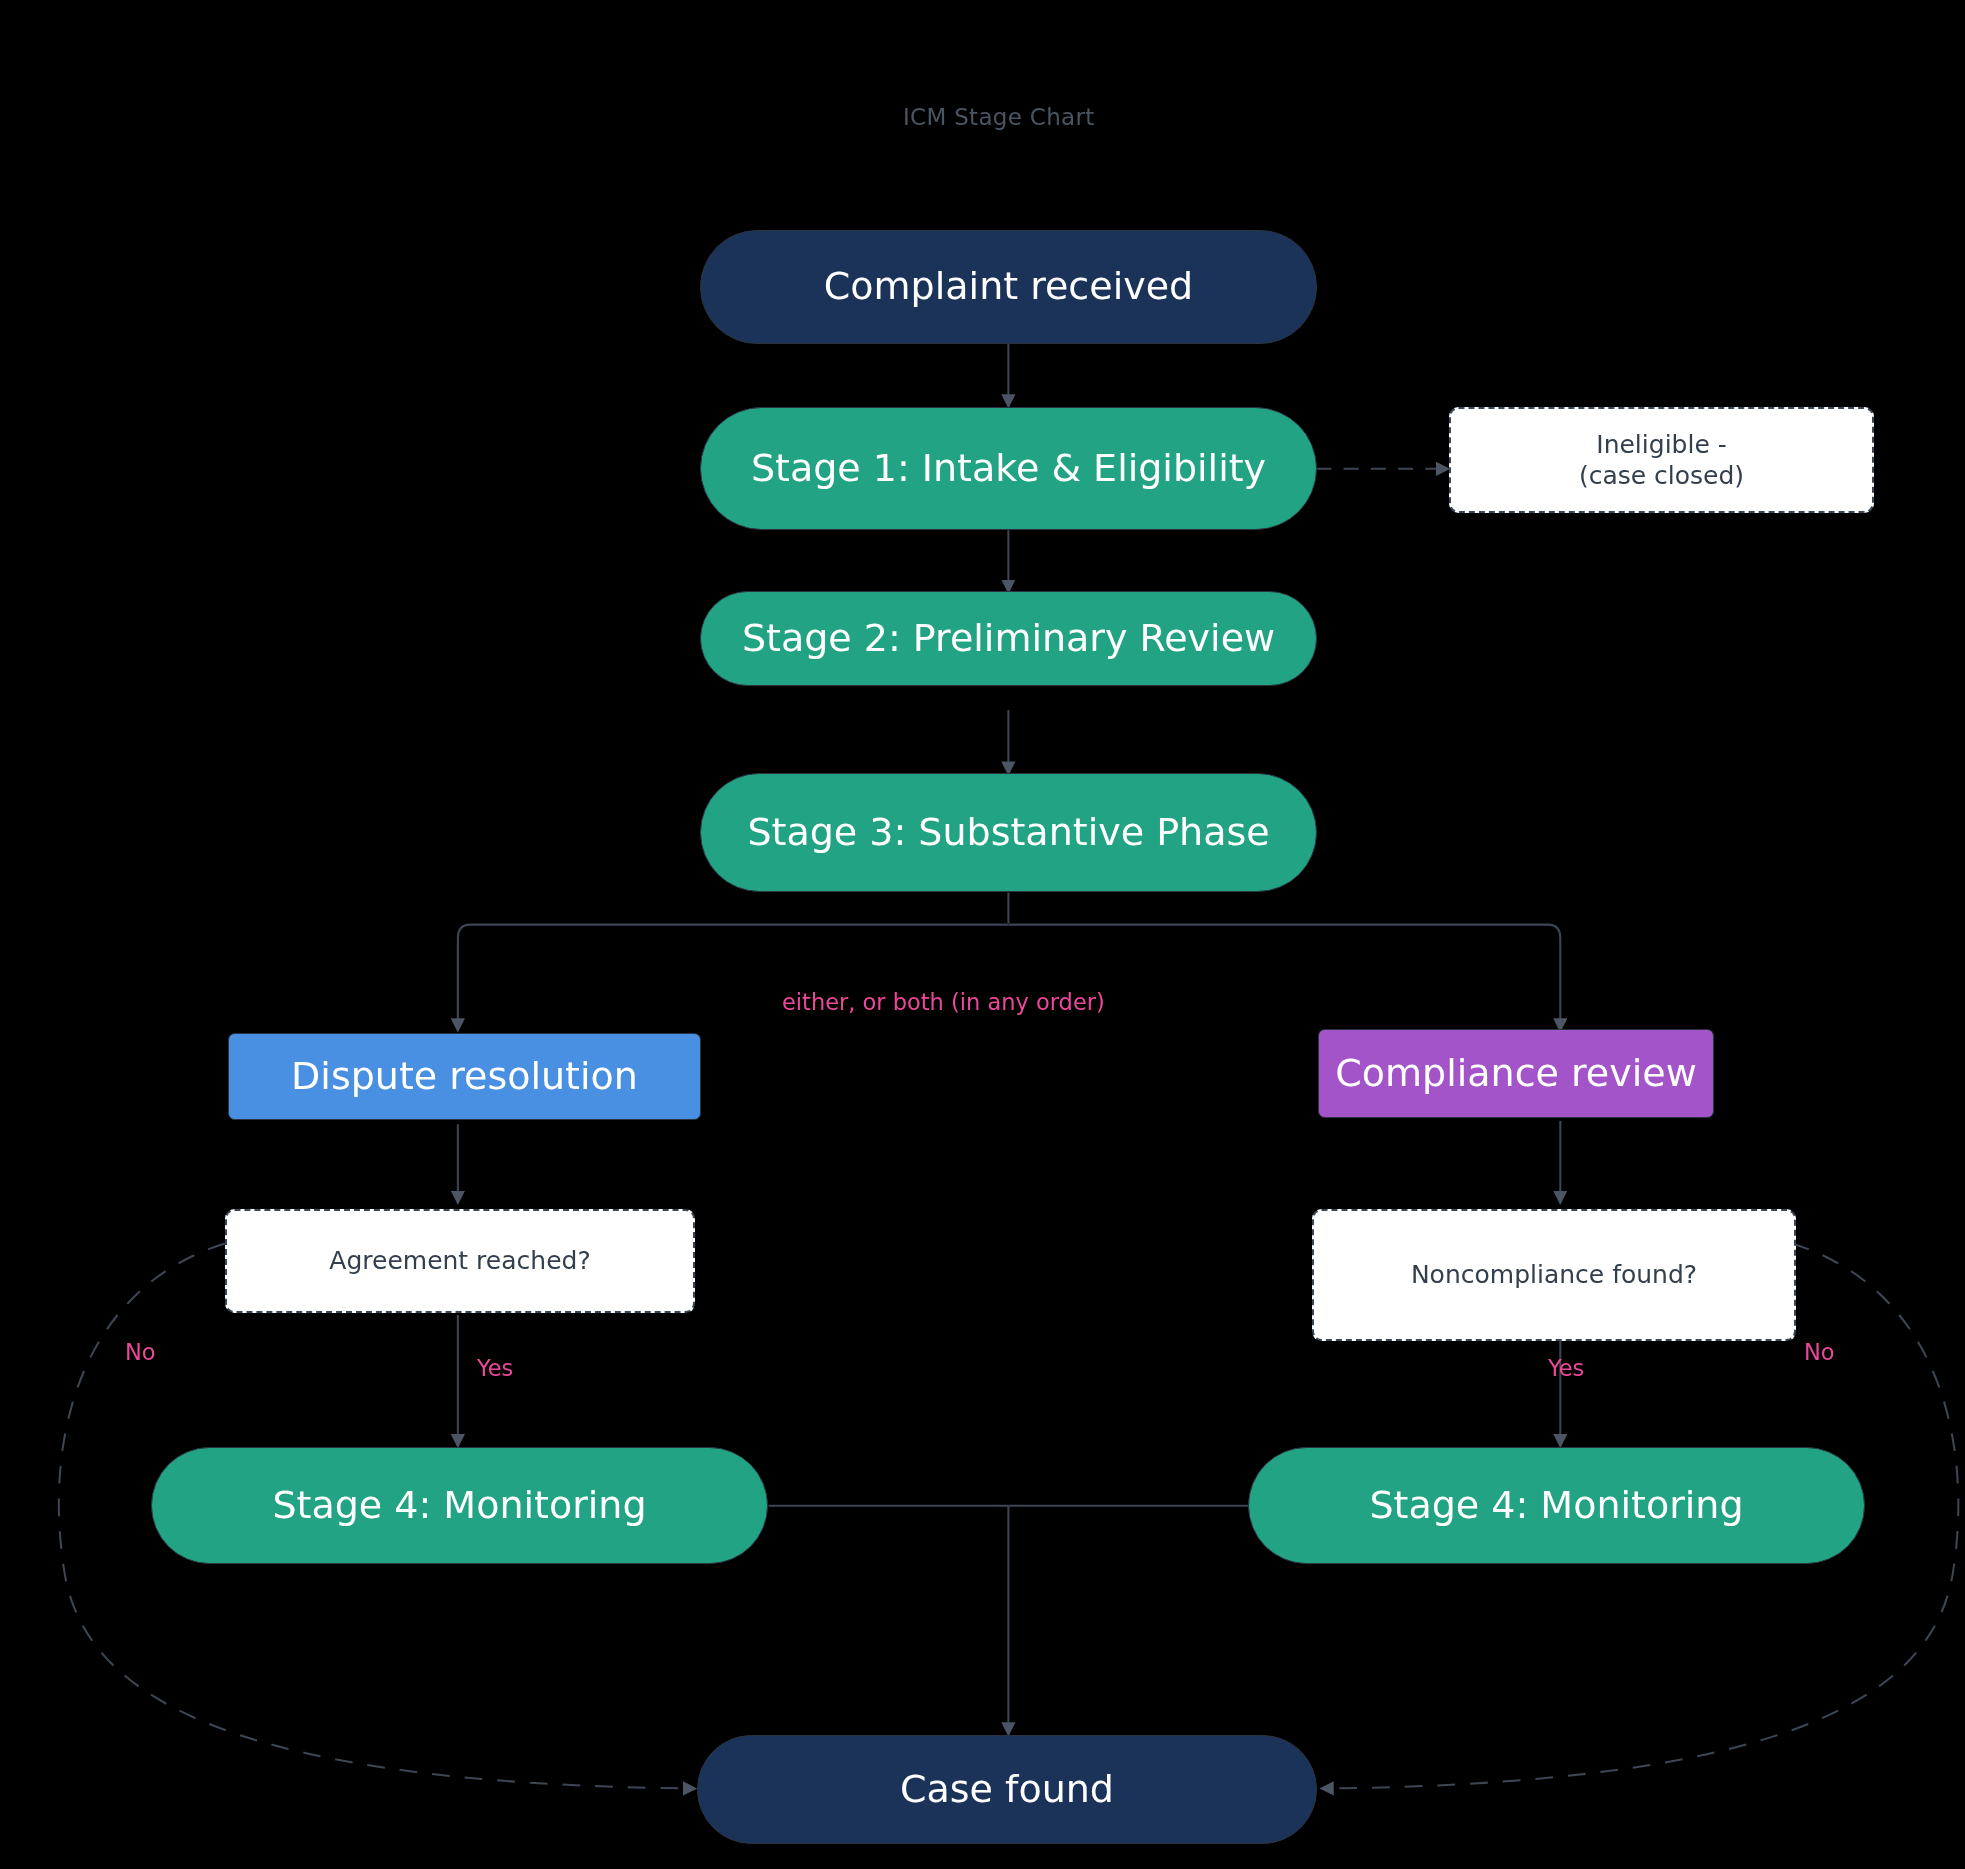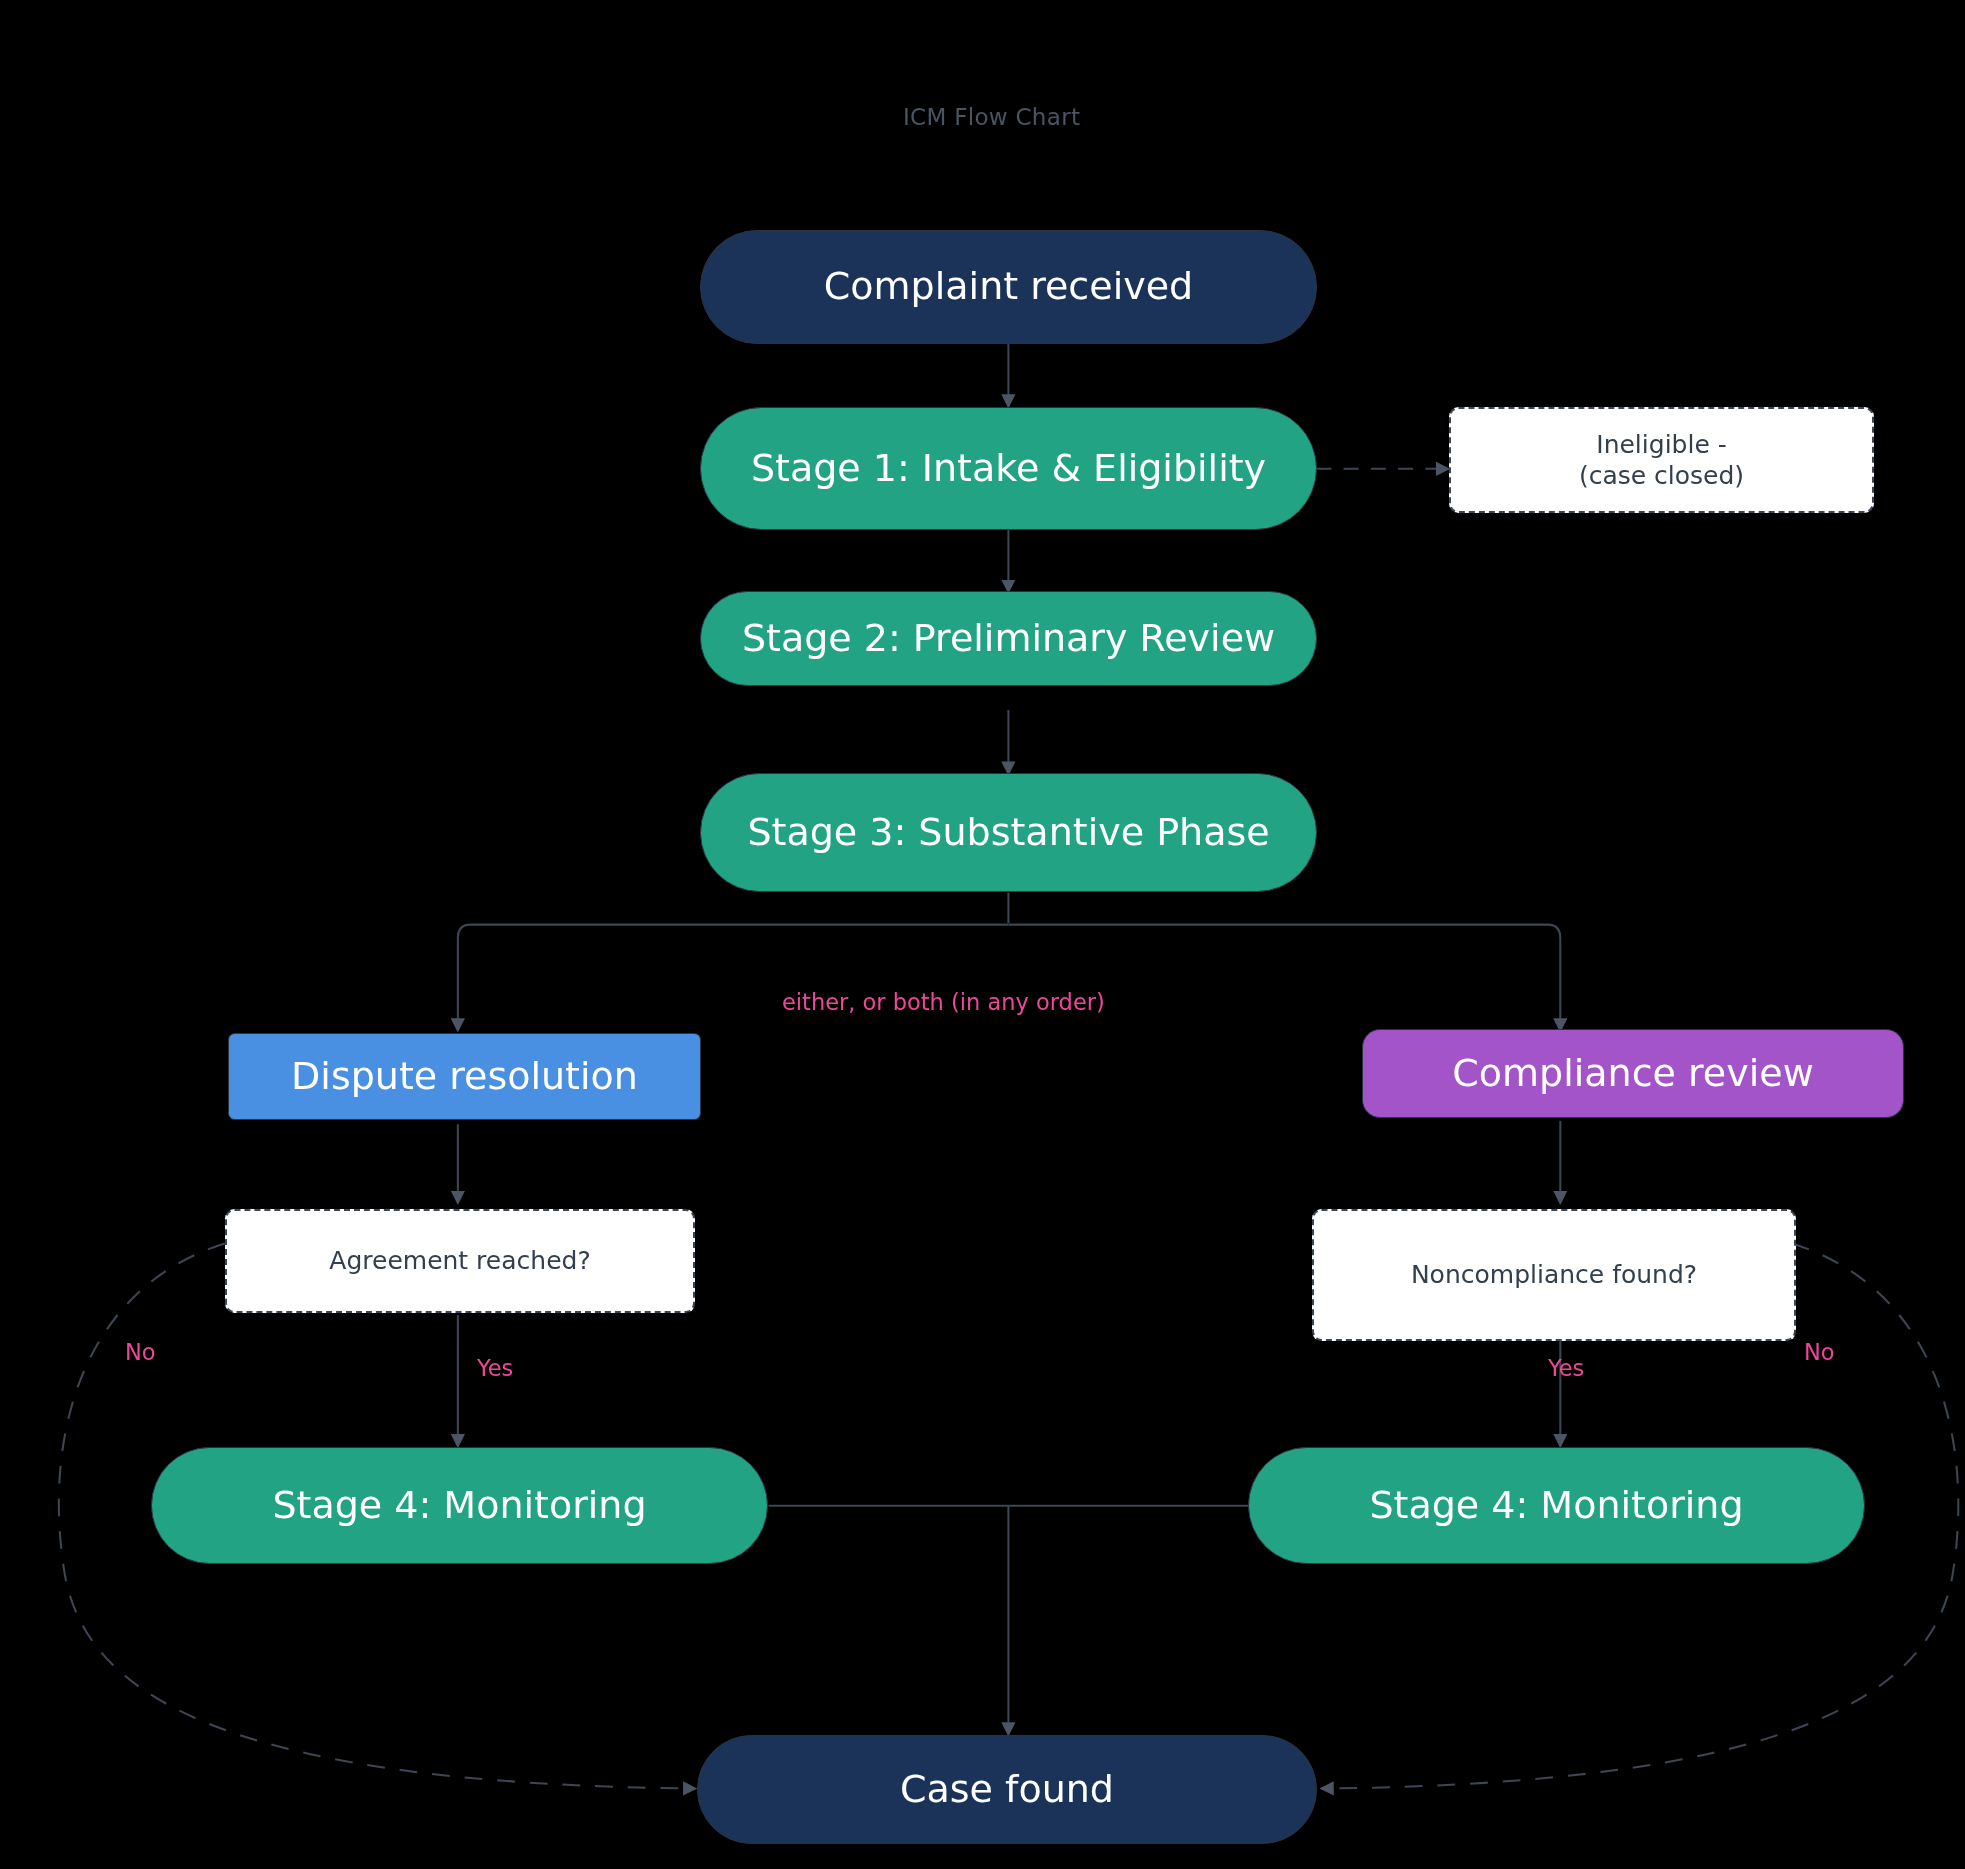--- a/index.html
+++ b/index.html
@@ -123,38 +123,38 @@
       <path d="M 1128 2210 L 1480 2210"></path>
       <path d="M 1832 2210 L 1480 2210"></path>
       <path d="M 1480 2210 L 1480 2545" marker-end="url(#arrow)"></path>
 
       <path d="M 330 1825 C 120 1890, 62 2110, 95 2310 C 128 2500, 360 2618, 1020 2625" stroke-dasharray="26 22" marker-end="url(#arrow)"></path>
 
       <path d="M 2630 1825 C 2840 1890, 2898 2110, 2866 2310 C 2834 2500, 2600 2618, 1940 2625" stroke-dasharray="26 22" marker-end="url(#arrow)"></path>
     </g>
   </svg>
 
-  <div class="lbl-title" style="left:903px; top:104px;">ICM Flow Chart</div>
+  <div class="lbl-title" style="left:903px; top:104px;">ICM Stage Chart</div>
 
   <div class="node n-stadium n-navy t-44" style="left:700px; top:230px; width:617px; height:114px;">Complaint received</div>
 
   <div class="node n-stadium n-green t-44" style="left:700px; top:407px; width:617px; height:123px;">Stage 1: Intake &amp; Eligibility</div>
 
   <div class="node n-dashed t-36" style="left:1449px; top:407px; width:425px; height:106px;">Ineligible -
 (case closed)</div>
 
   <div class="node n-stadium n-green t-44" style="left:700px; top:591px; width:617px; height:95px;">Stage 2: Preliminary Review</div>
 
   <div class="node n-stadium n-green t-44" style="left:700px; top:773px; width:617px; height:119px;">Stage 3: Substantive Phase</div>
 
   <div class="edge-label" style="left:782px; top:989px;">either, or both (in any order)</div>
 
   <div class="node n-rect n-blue t-44" style="left:228px; top:1033px; width:473px; height:87px;">Dispute resolution</div>
 
-  <div class="node n-rect n-purple t-44" style="left:1362px; top:1029px; width:542px; height:89px;border-radius:18px;">Compliance review</div>
+  <div class="node n-rect n-purple t-44" style="left:1318px; top:1029px; width:396px; height:89px;">Compliance review</div>
 
   <div class="node n-dashed t-36" style="left:225px; top:1209px; width:470px; height:104px;">Agreement reached?</div>
 
   <div class="node n-dashed t-36" style="left:1312px; top:1209px; width:484px; height:132px;">Noncompliance found?</div>
 
   <div class="edge-label" style="left:125px; top:1339px;">No</div>
   <div class="edge-label" style="left:477px; top:1355px;">Yes</div>
   <div class="edge-label" style="left:1548px; top:1355px;">Yes</div>
   <div class="edge-label" style="left:1804px; top:1339px;">No</div>
 

